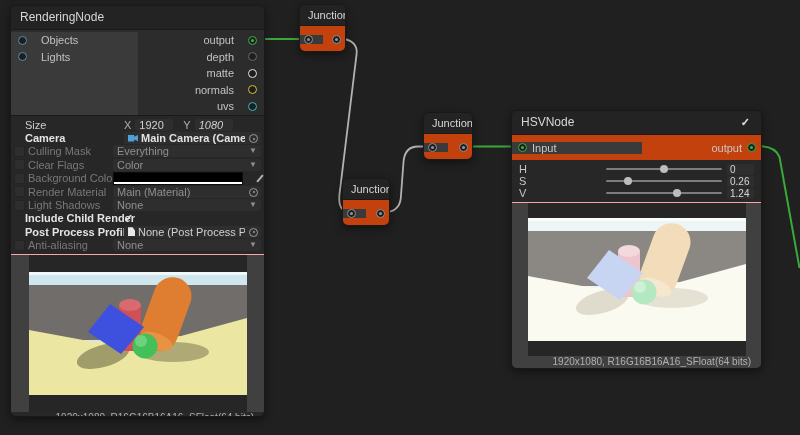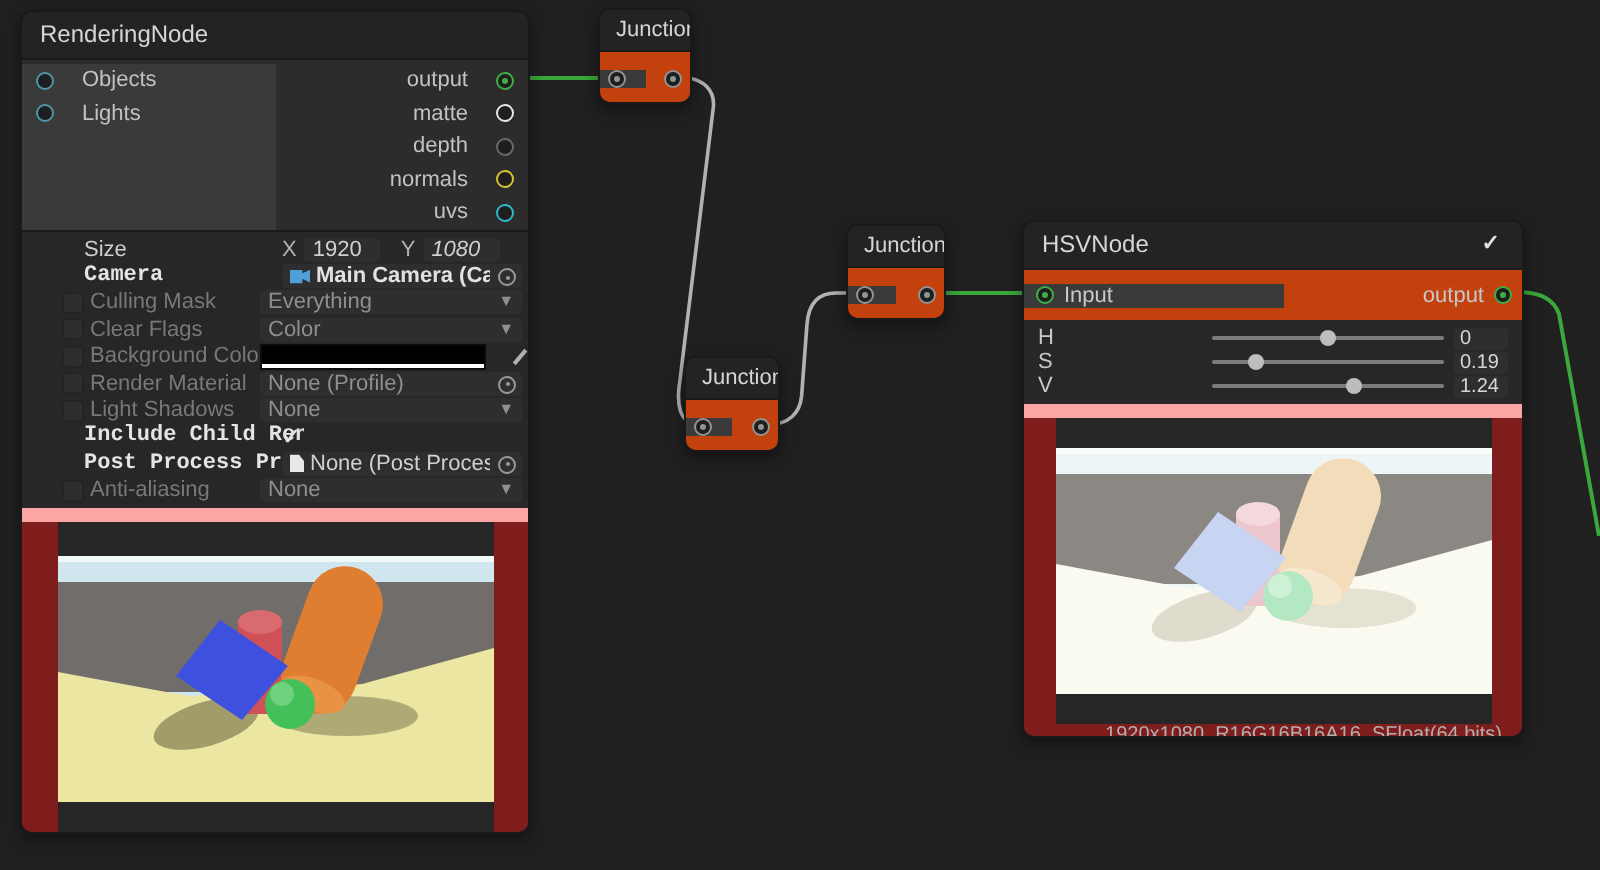--- a/index.html
+++ b/index.html
@@ -26,23 +26,23 @@
   .p-green{color:#3fae46}.p-white{color:#e6e6e6}.p-dim{color:#6a6a6a}
   .p-yellow{color:#d9c22f}.p-cyan{color:#2fb9c7}.p-blue{color:#4e96ad}.p-gray{color:#939393}
 
   
   .rports{display:flex;height:85px;padding-top:2px;box-sizing:border-box;background:#2c2c2c;}
   .rports .in{width:127px;background:#3a3a3a;}
   .rports .out{flex:1;}
   .prow{height:16.5px;display:flex;align-items:center;gap:14px;padding:0 7px;color:#c2c2c2;}
   .prow.r{justify-content:flex-end;}
   .props{background:#272727;border-top:1px solid #1a1a1a;padding:2px 0 2px 0;}
-  .krow{height:13.4px;display:flex;align-items:center;padding-left:20px;}
+  .krow{height:13.4px;display:flex;align-items:center;padding-left:3px;}
   .krow .lab{width:99px;flex:none;color:#cfcfcf;overflow:hidden;white-space:nowrap;}
-  .krow .lab.b{color:#e4e4e4;font-weight:bold;font-family:Liberation Mono, monospace;}
+  .krow .lab.b{color:#e4e4e4;font-weight:bold;}
   .krow.dis .lab{color:#787878;width:85px;}
   .krow .ctrl{flex:1;display:flex;align-items:center;margin-right:3px;min-width:0;}
   .chk{width:9px;height:9px;background:#2e2e2e;border:1px solid #242424;border-radius:2px;flex:none;margin-right:3px;}
   .fld{background:#2e2e2e;border-radius:2px;height:12px;line-height:12px;padding:0 4px;color:#d0d0d0;
        white-space:nowrap;overflow:hidden;}
   .drop{flex:1;position:relative;color:#8f8f8f;}
   .drop .arr{position:absolute;right:4px;top:0;font-size:8px;color:#8f8f8f;}
   .objfld{flex:1;display:flex;align-items:center;gap:3px;position:relative;padding-right:16px;}
   .objfld .txt{overflow:hidden;white-space:nowrap;}
   .objfld .txt.b{font-weight:bold;color:#e2e2e2;}
@@ -51,21 +51,21 @@
   .picker::after{content:'';width:2px;height:2px;background:#9a9a9a;border-radius:50%;}
   .camicon{width:10px;height:7px;background:#4f9fd8;flex:none;
            clip-path:polygon(0 0,62% 0,62% 30%,100% 5%,100% 95%,62% 70%,62% 100%,0 100%);}
   .pageicon{width:7px;height:9px;background:#e8e8e8;flex:none;clip-path:polygon(0 0,65% 0,100% 35%,100% 100%,0 100%);}
   .swatch{flex:1;height:11px;display:flex;flex-direction:column;margin-right:12px;border:1px solid #0c0c0c;}
   .swatch .c{flex:1;background:#000;}
   .swatch .w{height:2px;background:#fff;}
   .dropper{width:2px;height:9px;background:#b0b0b0;transform:rotate(40deg);margin-left:4px;flex:none;}
   .checkmark{color:#e0e0e0;font-size:11px;font-weight:bold;}
 
-  .pv-section{background:#7f1d1d;border-top:7px solid #fca5a5;}
+  .pv-section{background:#404040;border-top:1px solid #fca5a5;}
   .pv-box{width:218px;margin:0 auto;background:#262626;display:flex;align-items:center;justify-content:center;}
   .pv-label{height:12px;line-height:12px;text-align:right;padding-right:10px;color:#b0b0b0;font-size:10px;}
 
   
   .hsvrows{background:#272727;padding:3px 7px 3px 7px;}
   .srow{height:12px;display:flex;align-items:center;}
   .srow .sl{width:14px;color:#c8c8c8;}
   .track{width:116px;height:2px;background:#7d7d7d;position:relative;margin-left:auto;border-radius:1px;}
   .handle{position:absolute;top:-3px;width:8px;height:8px;border-radius:50%;background:#bdbdbd;}
   .sval{width:24px;height:11px;line-height:11px;background:#2e2e2e;border-radius:2px;margin-left:5px;
@@ -100,26 +100,26 @@
           <span class="port p-blue"></span>
           <span>Lights</span>
         </div>
       </div>
       <div class="out">
         <div class="prow r">
           <span>output</span>
           <span class="port p-green connected"></span>
         </div>
         <div class="prow r">
+          <span>depth</span>
+          <span class="port p-dim"></span>
+        </div>
+        <div class="prow r">
           <span>matte</span>
           <span class="port p-white"></span>
-        </div>
-        <div class="prow r">
-          <span>depth</span>
-          <span class="port p-dim"></span>
         </div>
         <div class="prow r">
           <span>normals</span>
           <span class="port p-yellow"></span>
         </div>
         <div class="prow r">
           <span>uvs</span>
           <span class="port p-cyan"></span>
         </div>
       </div>
@@ -173,21 +173,21 @@
               <span class="w"></span>
             </span>
           <span class="dropper"></span>
         </span>
       </div>
 
       <div class="krow dis">
         <span class="chk"></span>
         <span class="lab">Render Material</span>
         <span class="ctrl objfld fld" style="color:#8f8f8f;">
-          <span class="txt">None (Profile)</span>
+          <span class="txt">Main (Material)</span>
           <span class="picker"></span>
         </span>
       </div>
 
       <div class="krow dis">
         <span class="chk"></span>
         <span class="lab">Light Shadows</span>
         <span class="ctrl fld drop">
           <span>None</span>
           <span class="arr">▼</span>
@@ -308,21 +308,21 @@
         <span class="track">
           <span class="handle" style="left: calc(50% - 4px);"></span>
         </span>
         <span class="sval">0</span>
       </div>
       <div class="srow">
         <span class="sl">S</span>
         <span class="track">
           <span class="handle" style="left: calc(19% - 4px);"></span>
         </span>
-        <span class="sval">0.19</span>
+        <span class="sval">0.26</span>
       </div>
       <div class="srow">
         <span class="sl">V</span>
         <span class="track">
           <span class="handle" style="left: calc(61% - 4px);"></span>
         </span>
         <span class="sval">1.24</span>
       </div>
     </div>
 

